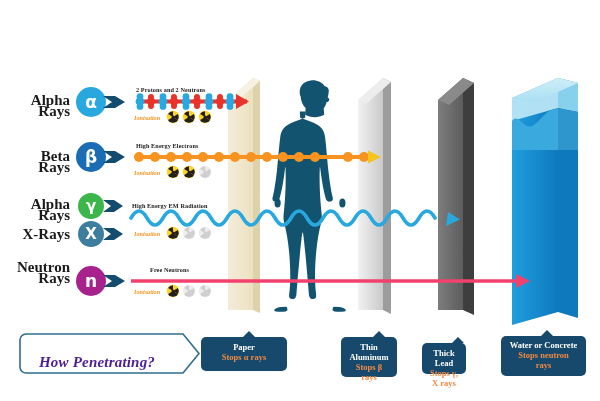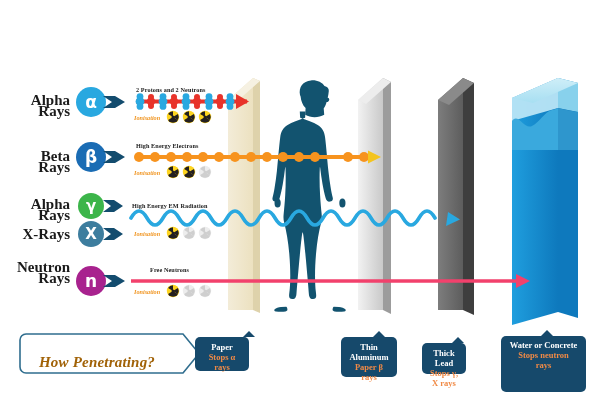--- a/index.html
+++ b/index.html
@@ -109,21 +109,21 @@
     width:172px;height:40px;
   }
   #penbanner .pentext{
     position:absolute;
     left:0;top:0;width:150px;height:58px;
     display:flex;align-items:center;justify-content:center;
     font-family:"Liberation Serif", serif;
     font-style:italic;
     font-weight:bold;
     font-size:15px;
-    color:#a16207;
+    color:#4c1d95;
     letter-spacing:0.2px;
   }
 </style>
 </head>
 <body>
 
 <div class="stage">
 
 
   <svg class="stage" width="600" height="401" viewBox="0 0 600 401" style="position:absolute;left:0;top:0;">
@@ -512,38 +512,38 @@
         </g>
       </g>
     </g>
   </svg>
 
   <div id="penbanner">
     <div class="pentext">How Penetrating?</div>
   </div>
 
   <div class="boxnub" style="left:243px;top:331px;"></div>
-  <div class="barrierbox" style="left:195px;top:337px;width:54px;height:34px;">
+  <div class="barrierbox" style="left:201px;top:337px;width:86px;height:34px;">
     <span class="bname">Paper</span>
     <span class="bstop">Stops α rays</span>
   </div>
 
   <div class="boxnub" style="left:373px;top:331px;"></div>
   <div class="barrierbox" style="left:341px;top:337px;width:56px;height:40px;">
     <span class="bname">Thin</span>
     <span class="bname">Aluminum</span>
-    <span class="bstop">Paper β rays</span>
+    <span class="bstop">Stops β rays</span>
   </div>
 
   <div class="boxnub" style="left:452px;top:337px;"></div>
   <div class="barrierbox" style="left:422px;top:343px;width:44px;height:31px;">
     <span class="bname">Thick Lead</span>
     <span class="bstop">Stops γ, X rays</span>
   </div>
 
   <div class="boxnub" style="left:541px;top:330px;"></div>
-  <div class="barrierbox" style="left:501px;top:336px;width:85px;height:56px;padding:4px 3px;">
+  <div class="barrierbox" style="left:501px;top:336px;width:85px;height:40px;padding:4px 3px;">
     <span class="bname">Water or Concrete</span>
     <span class="bstop">Stops neutron</span>
     <span class="bstop">rays</span>
   </div>
 
 </div>
 
 </body></html>

